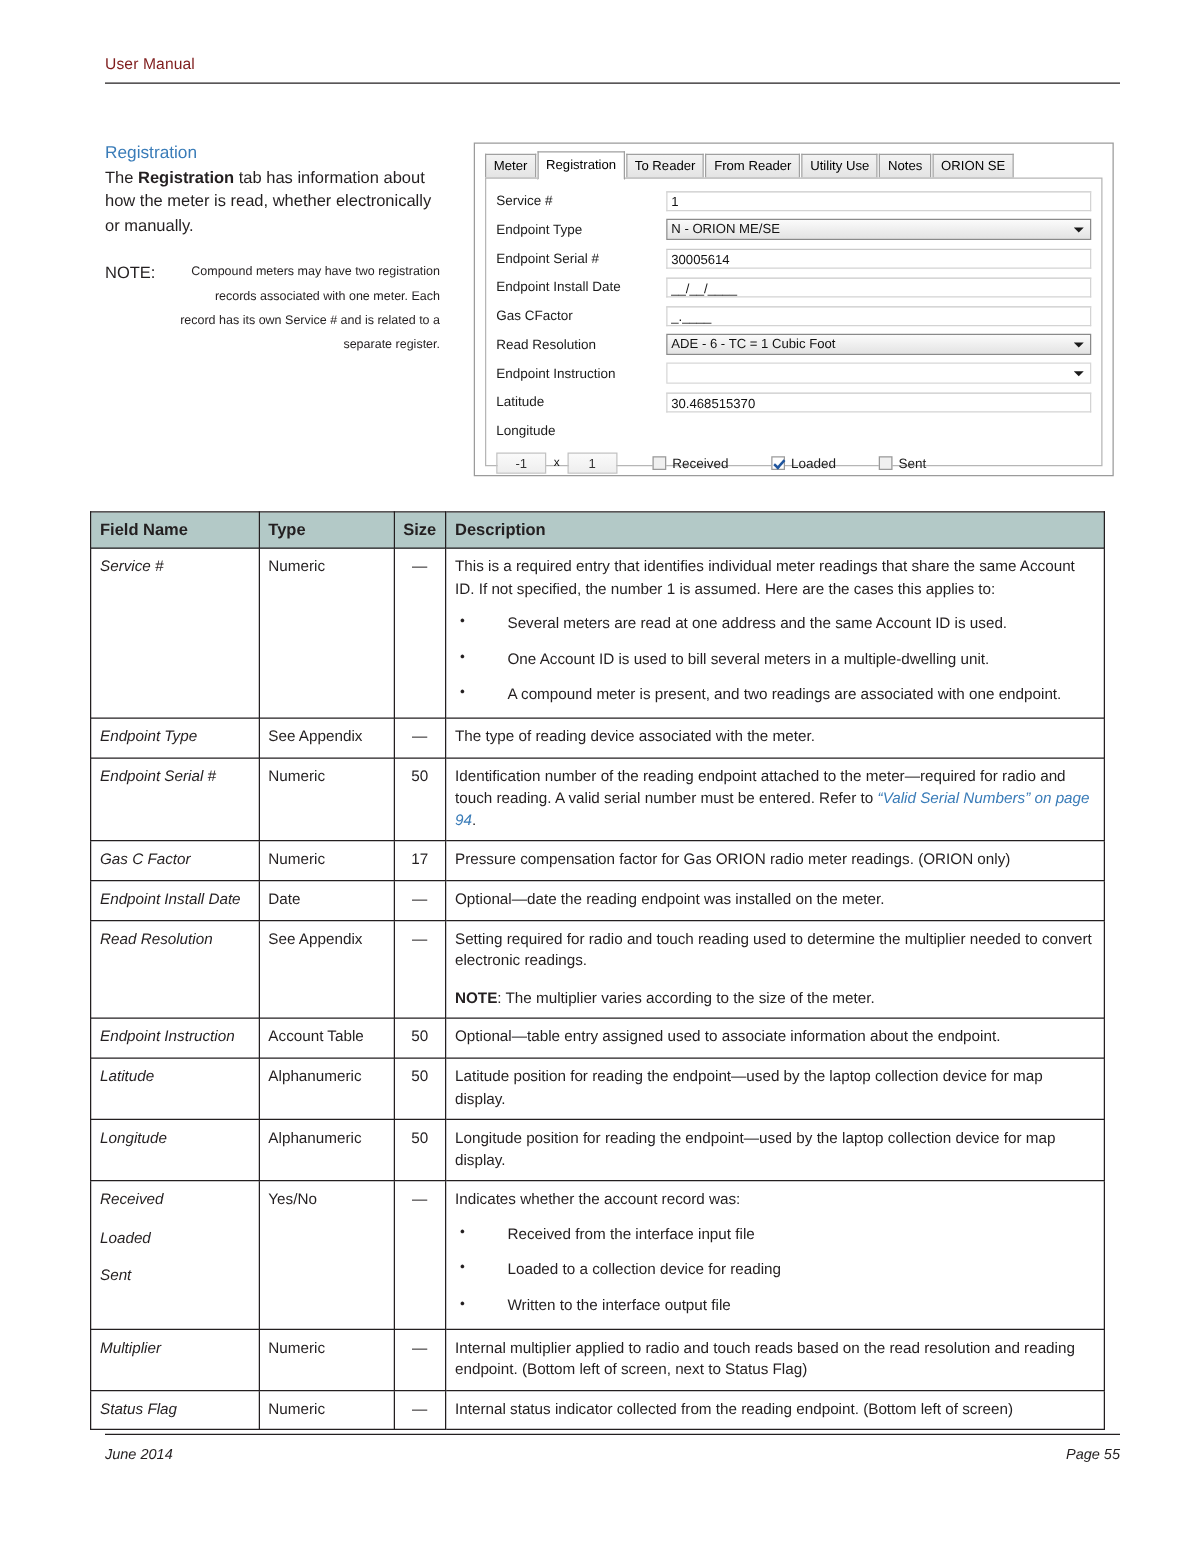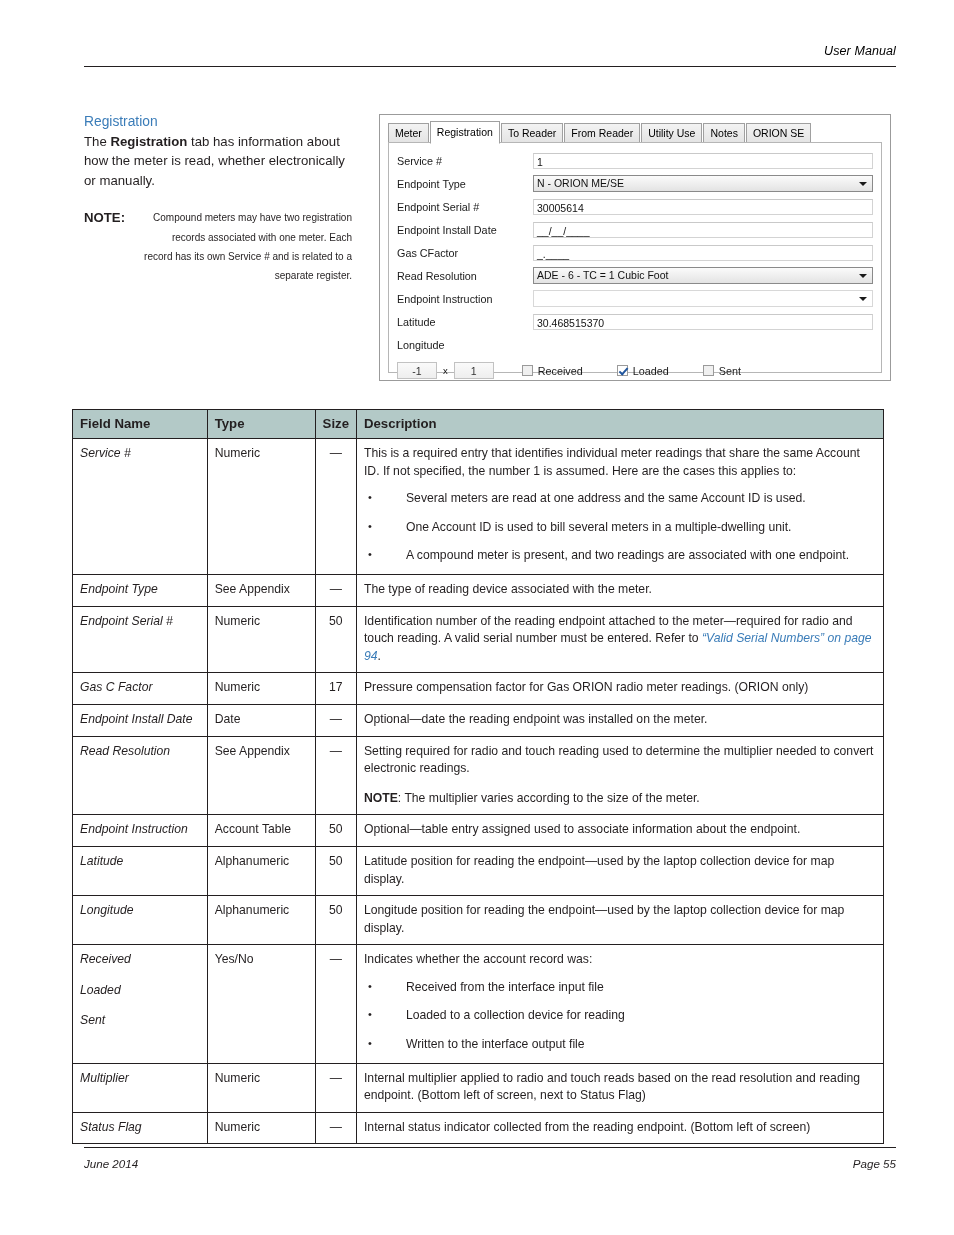--- a/index.html
+++ b/index.html
@@ -17,24 +17,23 @@
   }
 
   
   .page-header {
     position: absolute;
     left: 84px;
     top: 44px;
     width: 812px;
   }
   .page-header .hdr-text {
-    text-align: right;
-    font-style: italic;
+    text-align: left;
     font-size: 12.5px;
-    color: #000000;
+    color: #7f1d1d;
     letter-spacing: .1px;
   }
   .page-header .hdr-rule {
     margin-top: 8px;
     border-top: 1.6px solid #231f20;
   }
 
   
   .intro {
     position: absolute;
@@ -52,21 +51,21 @@
     line-height: 18px;
   }
   .intro p {
     margin: 0;
   }
   .note-block {
     display: flex;
     margin-top: 18px;
   }
   .note-label {
-    font-weight: bold;
+    font-weight: normal;
     flex: 0 0 58px;
     font-size: 13.2px;
     line-height: 19.4px;
   }
   .note-body {
     flex: 1 1 auto;
     font-size: 10px;
     line-height: 19.4px;
     text-align: right;
   }

